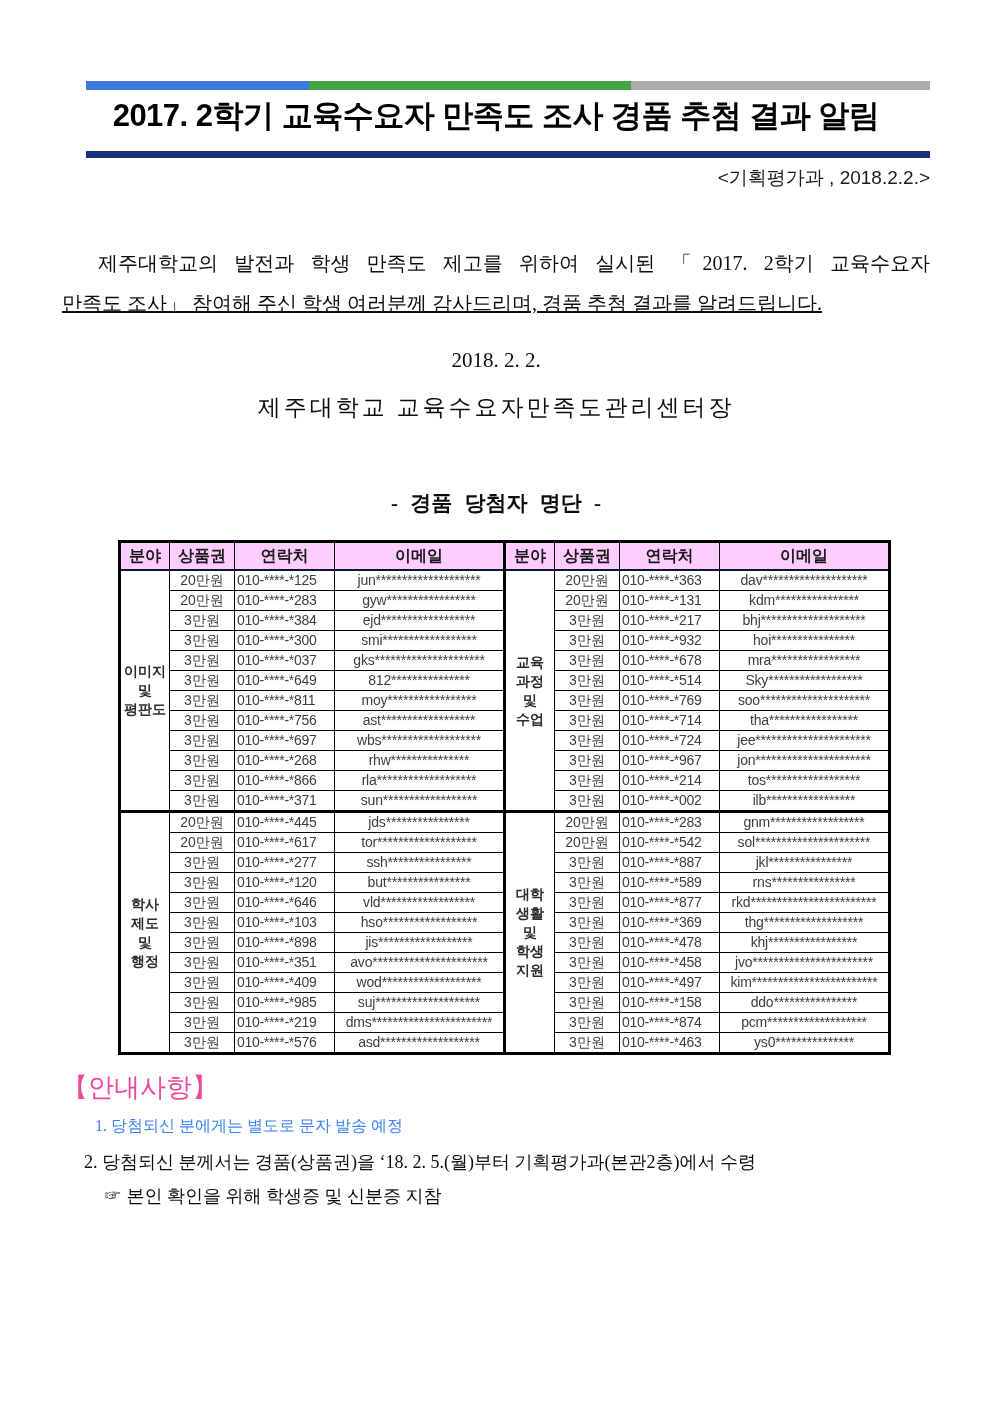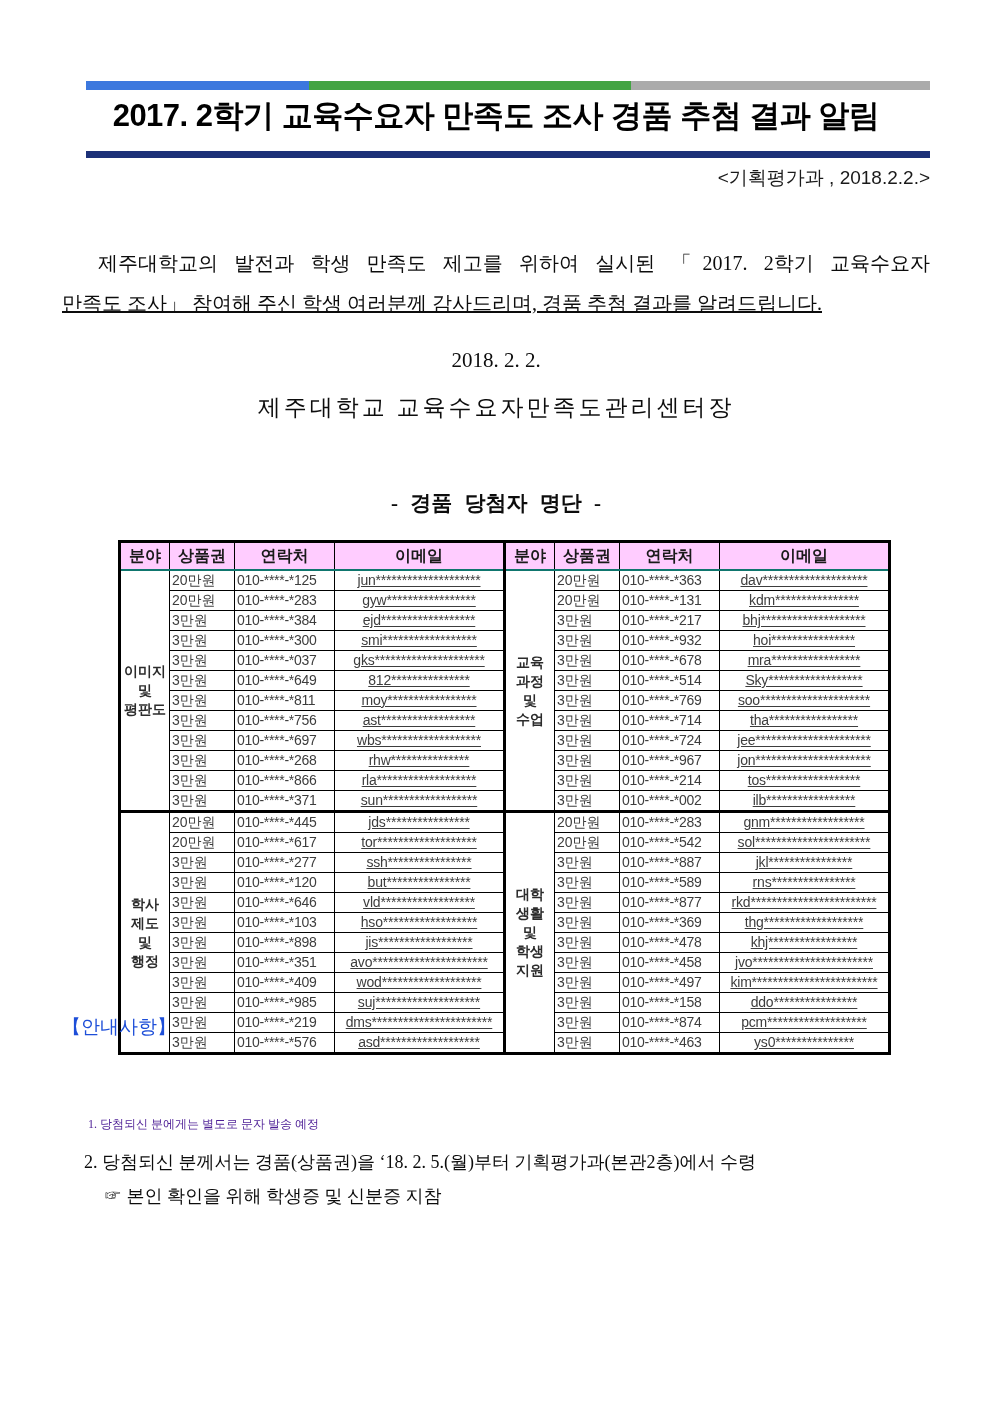--- a/index.html
+++ b/index.html
@@ -35,32 +35,32 @@
 
   
   table.winners{top:540px;left:118px;position:absolute;border-collapse:collapse;
                 table-layout:fixed;width:770px;
                 font-family:"Liberation Sans",sans-serif;color:#3d3d3d;
                 border:3px solid #000;}
   table.winners th{background:#FFCCFF;border:1px solid #000;height:26px;
                    font-size:16px;font-weight:bold;color:#1a1a1a;padding:0;}
   table.winners td{border:1px solid #000;height:19px;padding:0 2px;font-size:14px;
                    white-space:nowrap;overflow:hidden;line-height:19px;}
-  td.prize{text-align:left;padding-right:9px;}
+  td.prize{text-align:center;padding-right:9px;}
   td.phone{text-align:left;padding-left:2px;letter-spacing:-0.3px;}
-  td.email{text-align:center;font-size:12.5px;letter-spacing:-0.2px;text-decoration:underline;}
+  td.email{text-align:center;font-size:12.5px;letter-spacing:-0.2px;}
   td.category{text-align:center;font-weight:bold;font-size:15px;color:#2b2b2b;
               line-height:1.55;vertical-align:middle;}
   .mid-div{border-right:3px solid #000 !important;}
   tr.group-start td{border-top:3px solid #000;}
-  table.winners thead th{border-bottom:2px solid #0f766e;}
+  table.winners thead th{border-bottom:2px solid #0f172a;}
 
   
-  .notes-heading{top:1014px;left:62px;font-size:19px;color:#1d4ed8;}
-  .note-item1{top:1116px;left:88px;font-size:12px;color:#4c1d95;}
+  .notes-heading{top:1070px;left:62px;font-size:26px;color:#ec4899;}
+  .note-item1{top:1116px;left:95px;font-size:16px;color:#3b82f6;}
   .note-item2{top:1150px;left:84px;font-size:18px;color:#0c0c0c;}
   .note-sub{top:1184px;left:104px;font-size:18px;color:#0c0c0c;}
 </style>
 </head>
 <body>
 
 <div class="page">
 
   <div class="abs topbar">
     <span class="seg blue" style="background: rgb(60, 120, 222);"></span>

